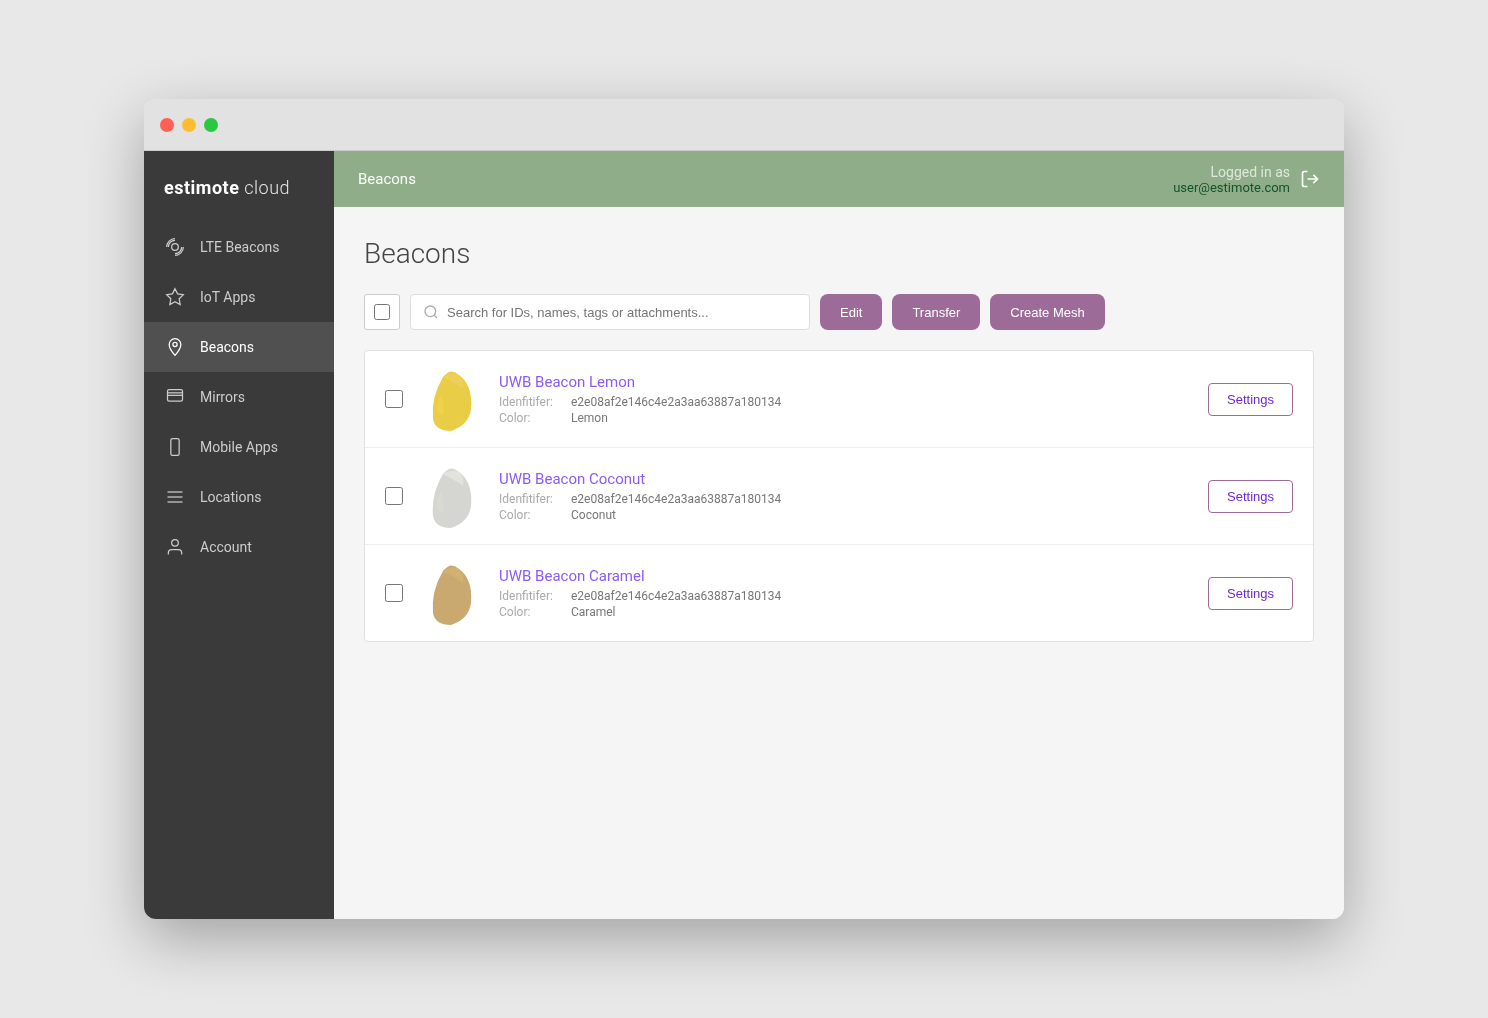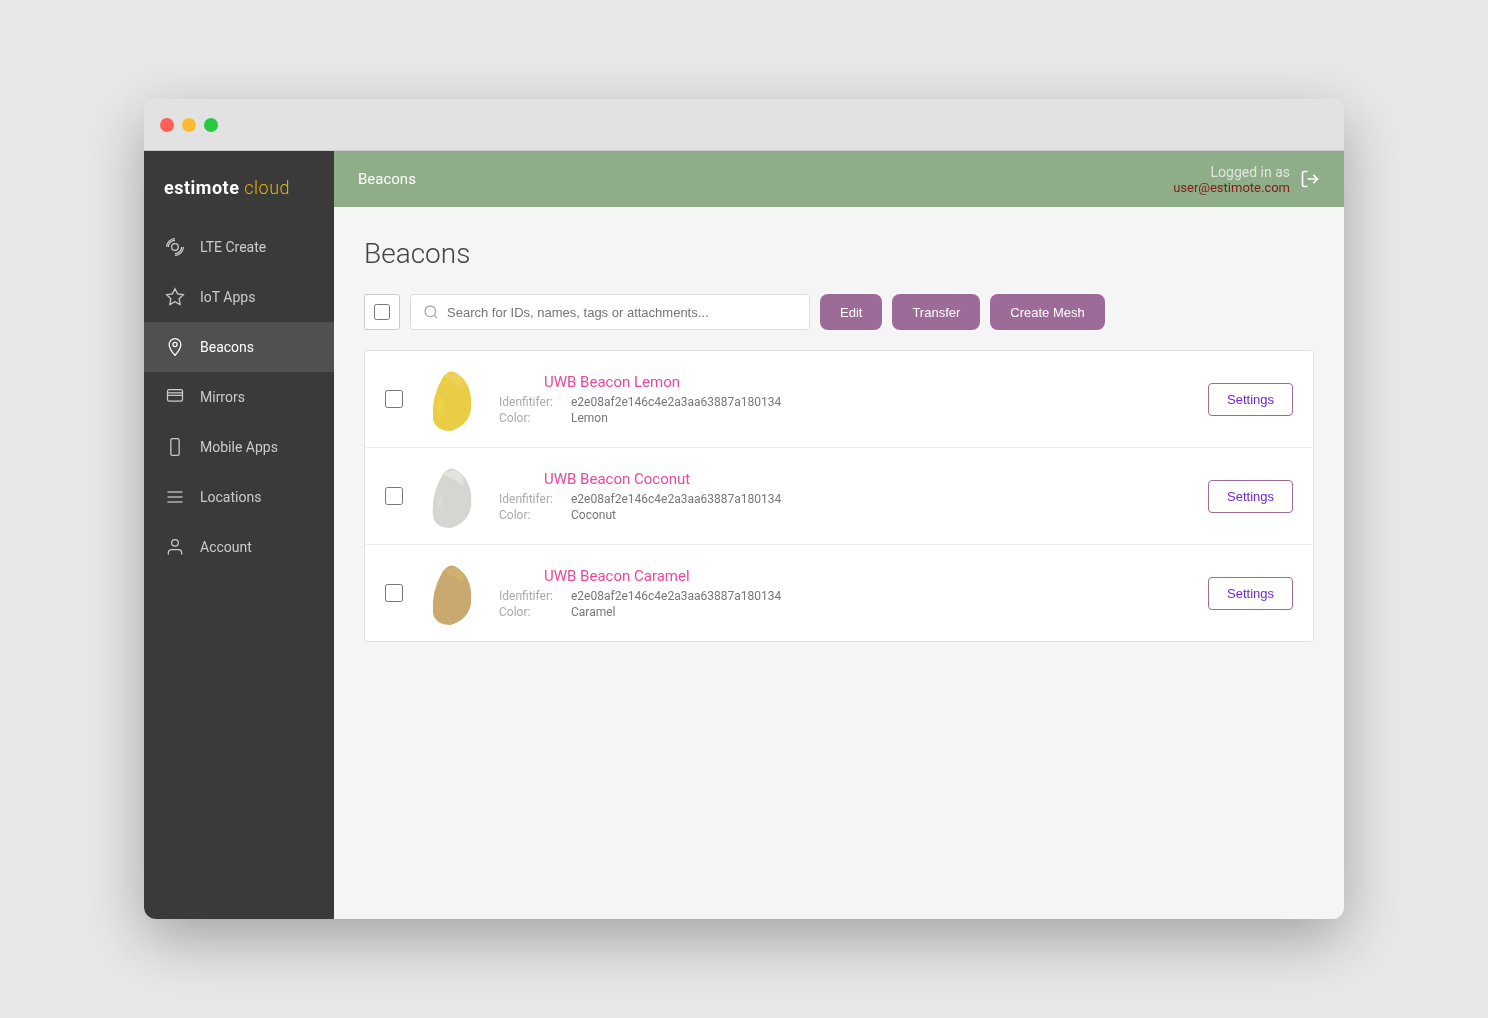--- a/index.html
+++ b/index.html
@@ -68,21 +68,21 @@
       color: #fff;
       font-size: 18px;
       font-weight: 300;
       letter-spacing: 0.5px;
     }
     .sidebar-logo span {
       font-weight: 700;
     }
     .sidebar-logo .cloud {
       font-weight: 300;
-      color: #eab308;
+      color: #e5e5e5;
     }
     .sidebar-nav {
       display: flex;
       flex-direction: column;
     }
     .sidebar-item {
       display: flex;
       align-items: center;
       gap: 14px;
       padding: 14px 20px;
@@ -143,21 +143,21 @@
     }
     .topbar-logged {
       text-align: right;
     }
     .topbar-logged-label {
       color: rgba(255,255,255,0.7);
       font-size: 14px;
       display: block;
     }
     .topbar-logged-user {
-      color: #7f1d1d;
+      color: #14532d;
       font-size: 13px;
     }
     .logout-icon {
       width: 20px;
       height: 20px;
       color: #fff;
       cursor: pointer;
     }
 
     
@@ -268,23 +268,22 @@
       align-items: center;
       justify-content: center;
       flex-shrink: 0;
     }
     .beacon-info {
       flex: 1;
     }
     .beacon-name {
       font-size: 15px;
       font-weight: 400;
-      color: #ec4899;
+      color: #8b5cf6;
       margin-bottom: 4px;
-      margin-left: 45px;
     }
     .beacon-settings-btn {
       background: #fff;
       color: #6d28d9;
       border: 1.5px solid #9c6b98;
       border-radius: 4px;
       padding: 8px 18px;
       font-size: 13px;
       cursor: pointer;
       flex-shrink: 0;
@@ -333,21 +332,21 @@
         <div class="sidebar-item">
           <div class="sidebar-icon">
             <svg viewBox="0 0 24 24">
                 <circle cx="12" cy="12" r="4"></circle>
                 <path d="M4 12a8 8 0 0 1 8-8"></path>
                 <path d="M20 12a8 8 0 0 1-8 8"></path>
                 <path d="M2 12C2 6.48 6.48 2 12 2"></path>
                 <path d="M22 12c0 5.52-4.48 10-10 10"></path>
               </svg>
           </div>
-          <span>LTE Create</span>
+          <span>LTE Beacons</span>
         </div>
 
         <div class="sidebar-item">
           <div class="sidebar-icon">
             <svg viewBox="0 0 24 24">
                 <polygon points="12 2 15.09 8.26 22 9.27 17 14.14 18.18 21.02 12 17.77 5.82 21.02 7 14.14 2 9.27 8.91 8.26 12 2"></polygon>
               </svg>
           </div>
           <span>IoT Apps</span>
         </div>

